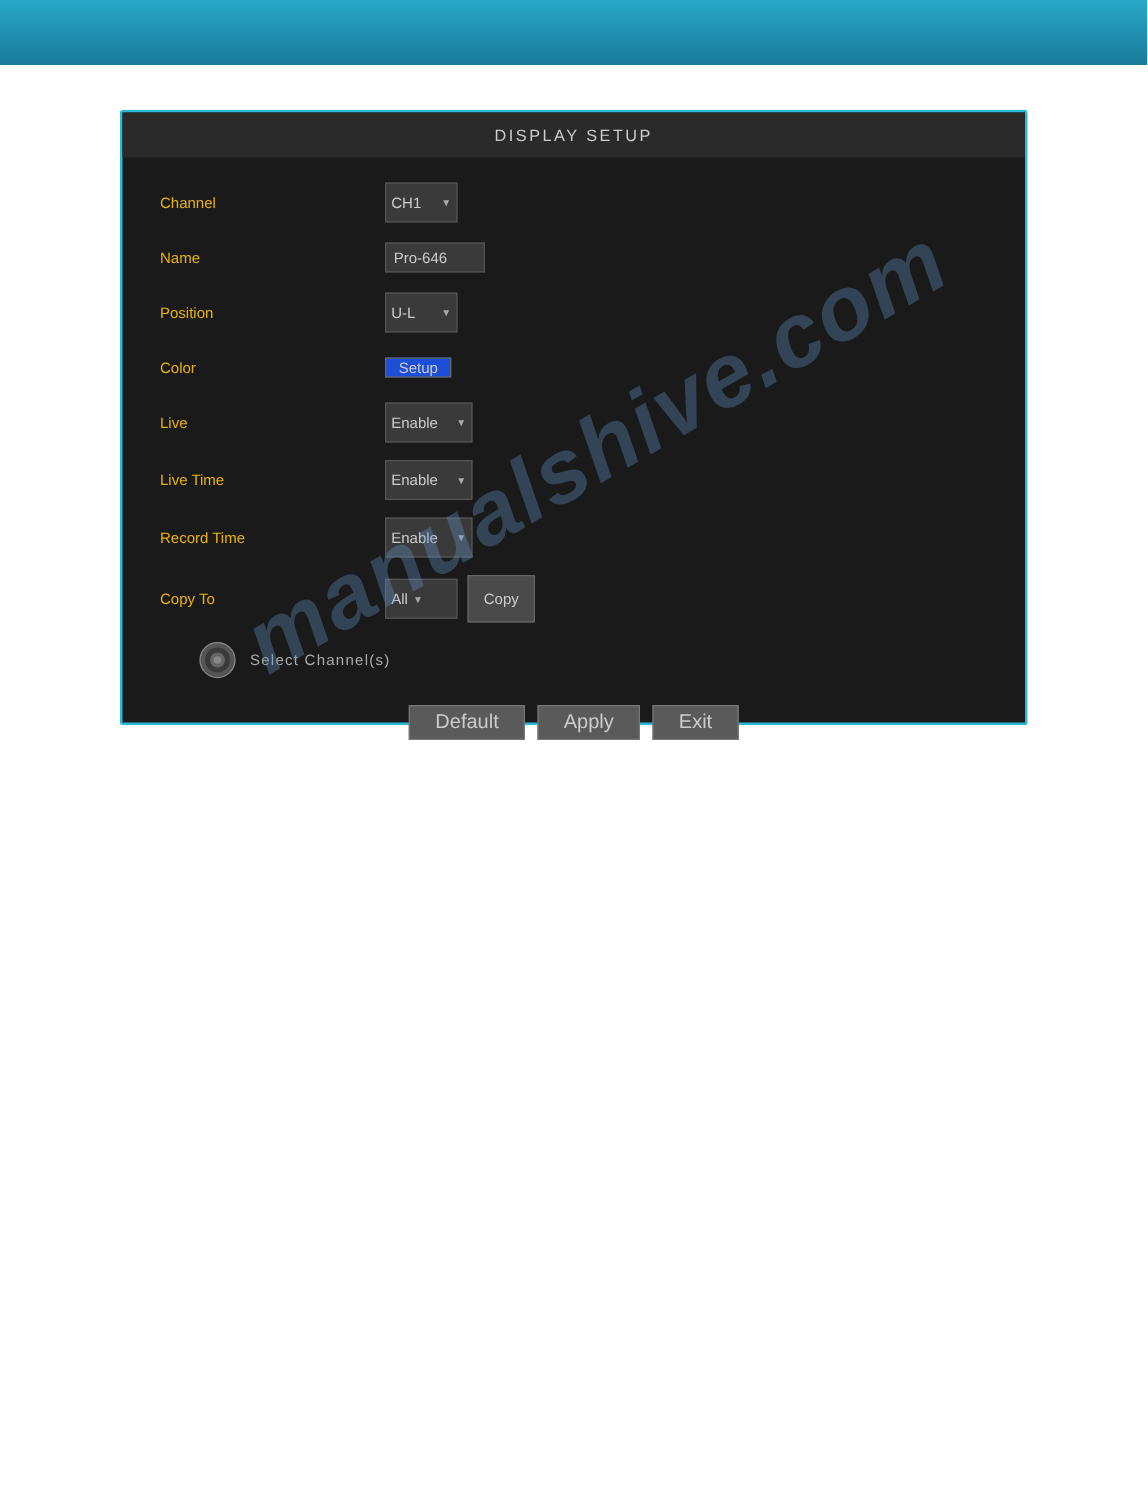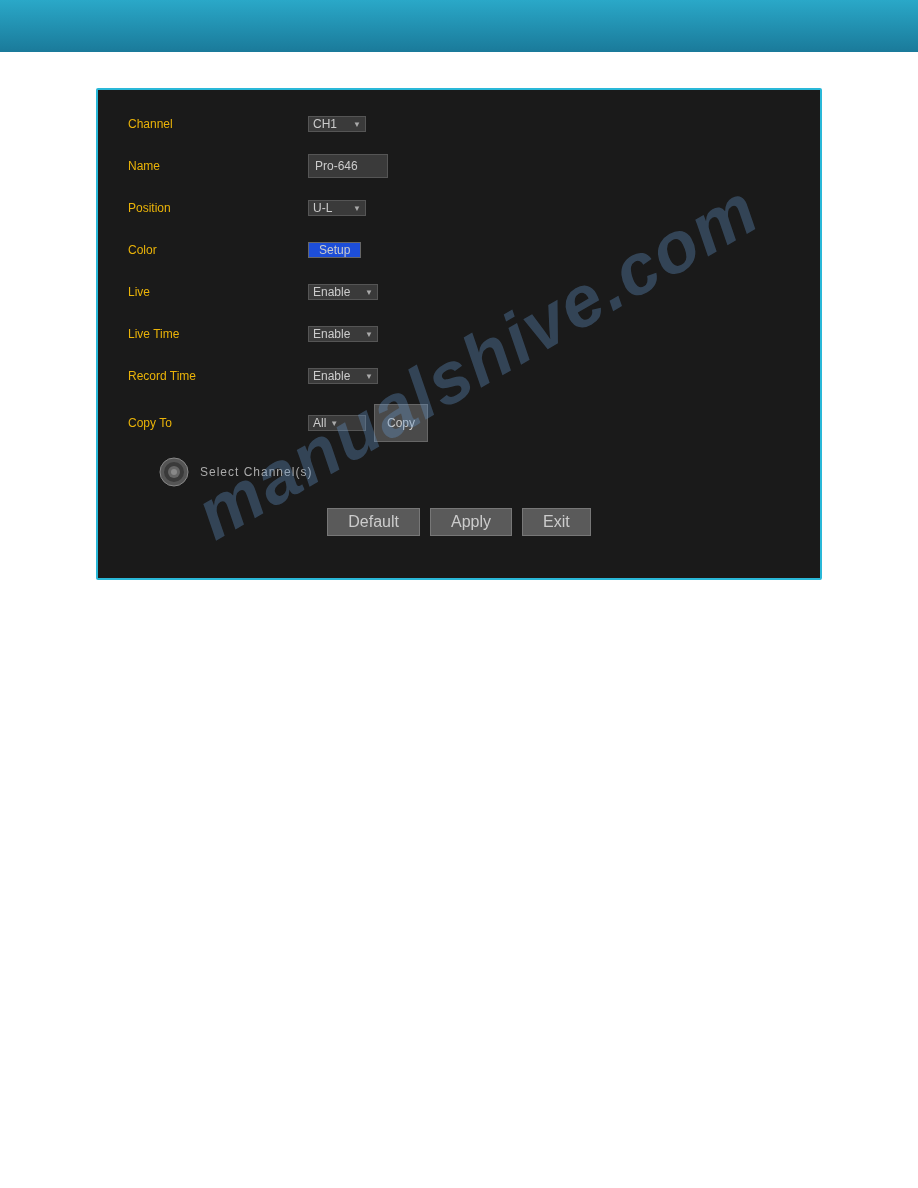--- a/index.html
+++ b/index.html
@@ -72,21 +72,21 @@
       align-items: center;
       gap: 8px;
     }
 
     .select-box {
       background: #3a3a3a;
       border: 1px solid #555;
       color: #cccccc;
       font-size: 12px;
       padding: 3px 4px;
-      height: 16px;
+      height: 32px;
       display: flex;
       align-items: center;
       position: relative;
       cursor: pointer;
     }
 
     .select-box-ch1 {
       width: 58px;
       justify-content: space-between;
     }
@@ -200,20 +200,23 @@
       pointer-events: none;
       letter-spacing: 2px;
     }
   </style>
 </head>
 <body>
 
 <div class="top-bar"></div>
 
 <div class="main-container">
+  <div class="dialog-title-bar">
+    <span class="dialog-title">DISPLAY  SETUP</span>
+  </div>
 
   <div class="dialog-content">
 
     <div class="form-row">
       <span class="form-label">Channel</span>
       <div class="form-control">
         <div class="select-box select-box-ch1">
           <span>CH1</span>
           <span class="dropdown-arrow">▼</span>
         </div>

